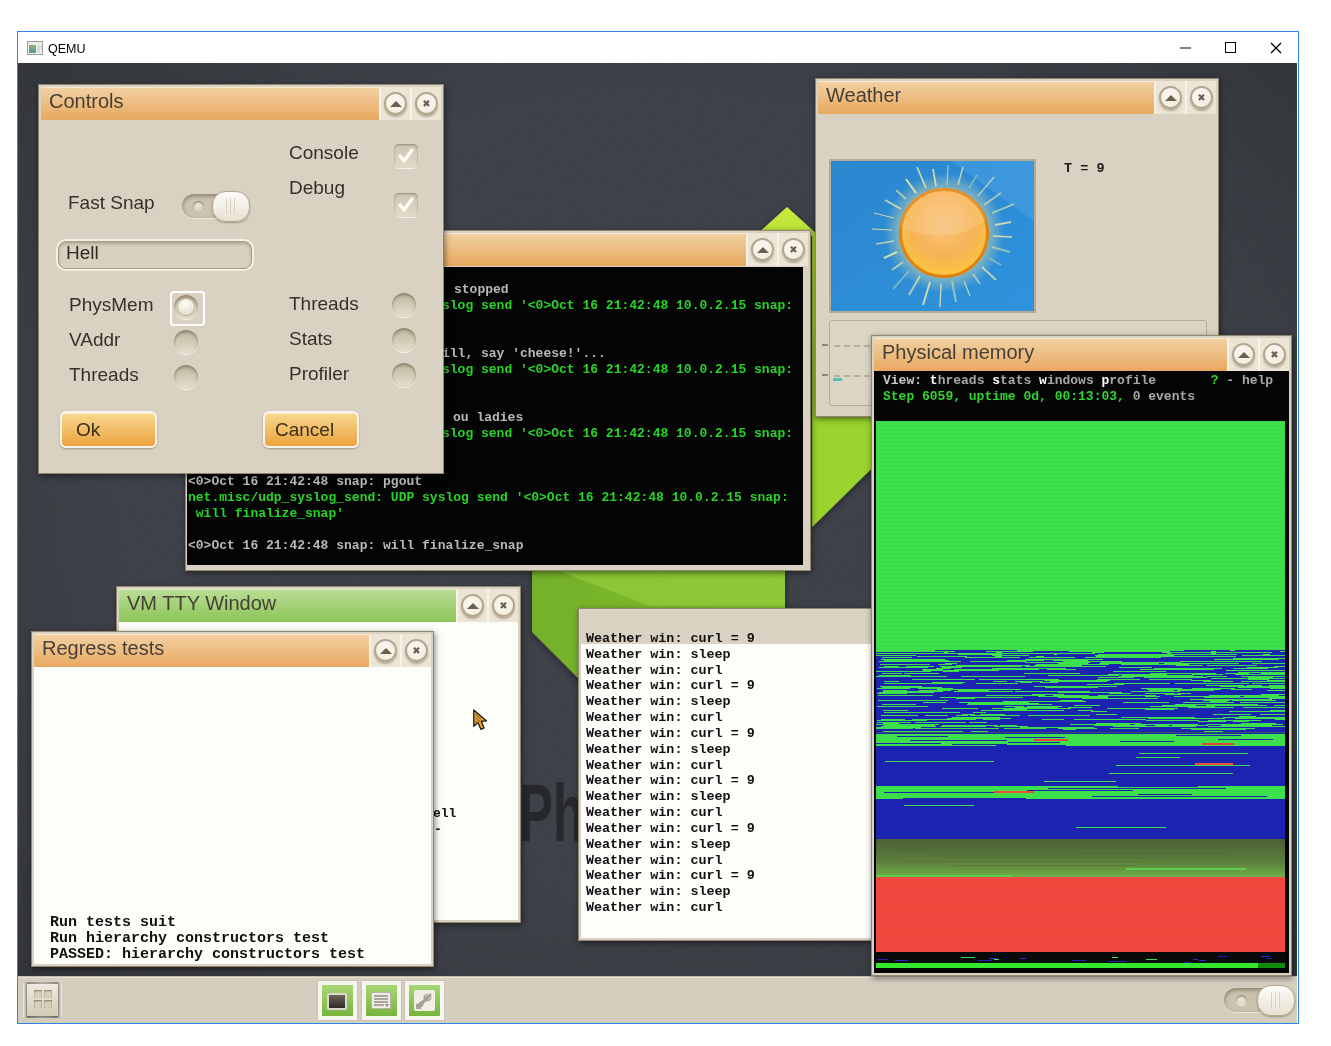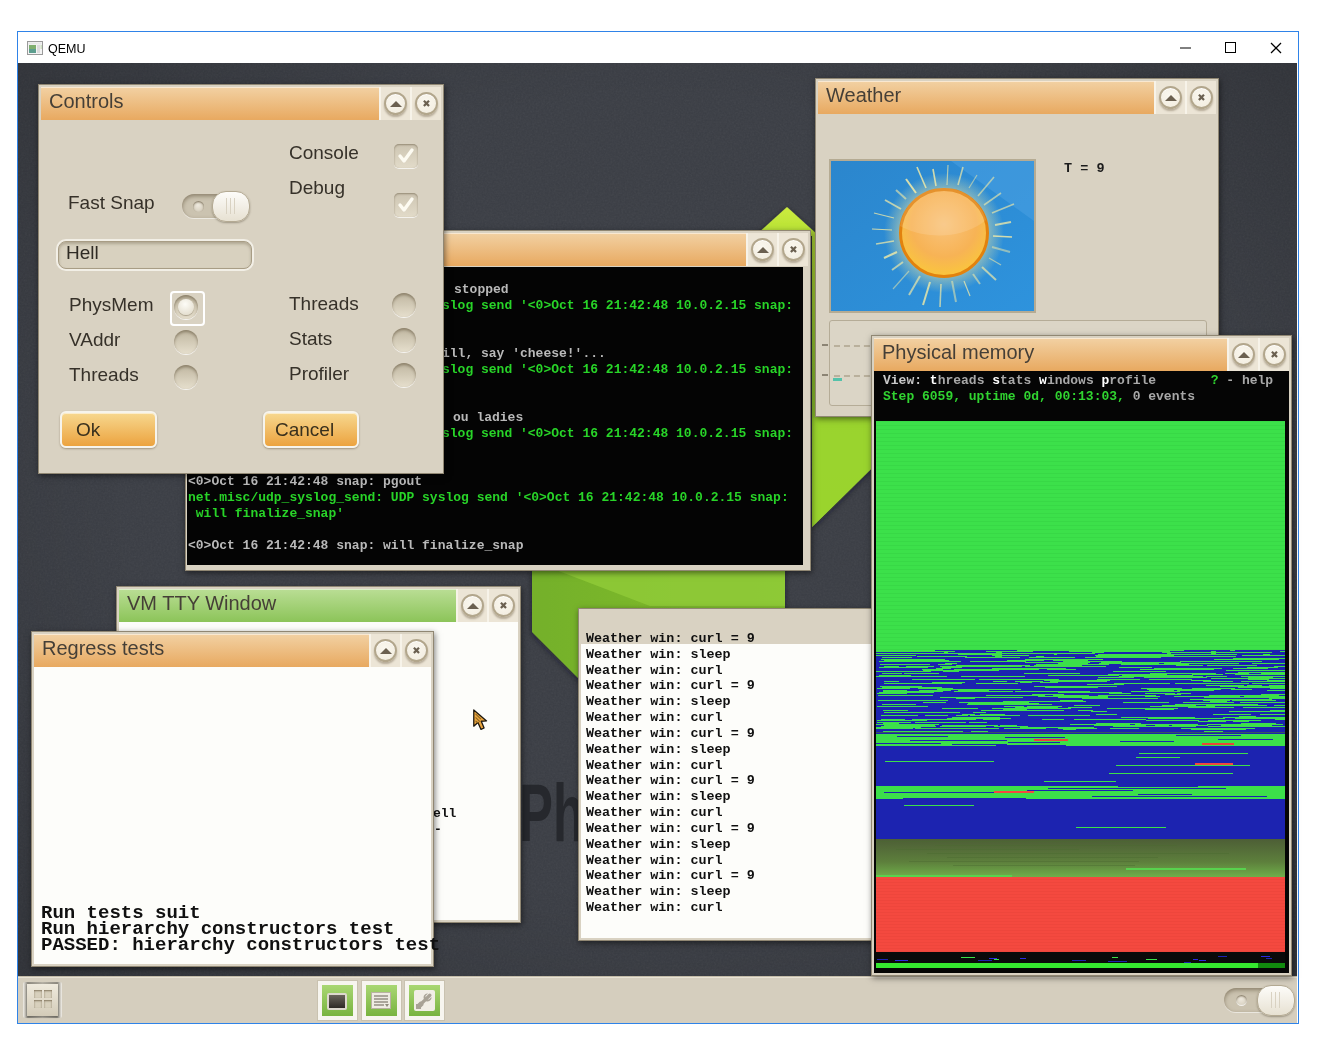--- a/index.html
+++ b/index.html
@@ -317,21 +317,21 @@
           </div>
         </div>
         <div class="wcell">
           <div class="wc">
             <i>✖</i>
           </div>
         </div>
       </div>
  </div>
  <div style="position:absolute;left:2px;top:35px;right:2px;bottom:2px;background:#fdfdfa">
-  <pre class="mono" style="position:absolute;left:3px;top:235px;margin:4px;font-size:19px;line-height:15.9px;color:#101010">Run tests suit
+  <pre class="mono" style="position:absolute;left:3px;top:235px;margin:13px;font-size:15px;line-height:15.9px;color:#101010">Run tests suit
 Run hierarchy constructors test
 PASSED: hierarchy constructors test</pre>
  </div>
 </div>
 
 <div class="win" style="left:38px;top:84px;width:400px;height:384px;z-index:6">
  <div class="tbar">
       <div class="ttext">Controls</div>
   <div class="wbtns">
         <div class="wcell">

